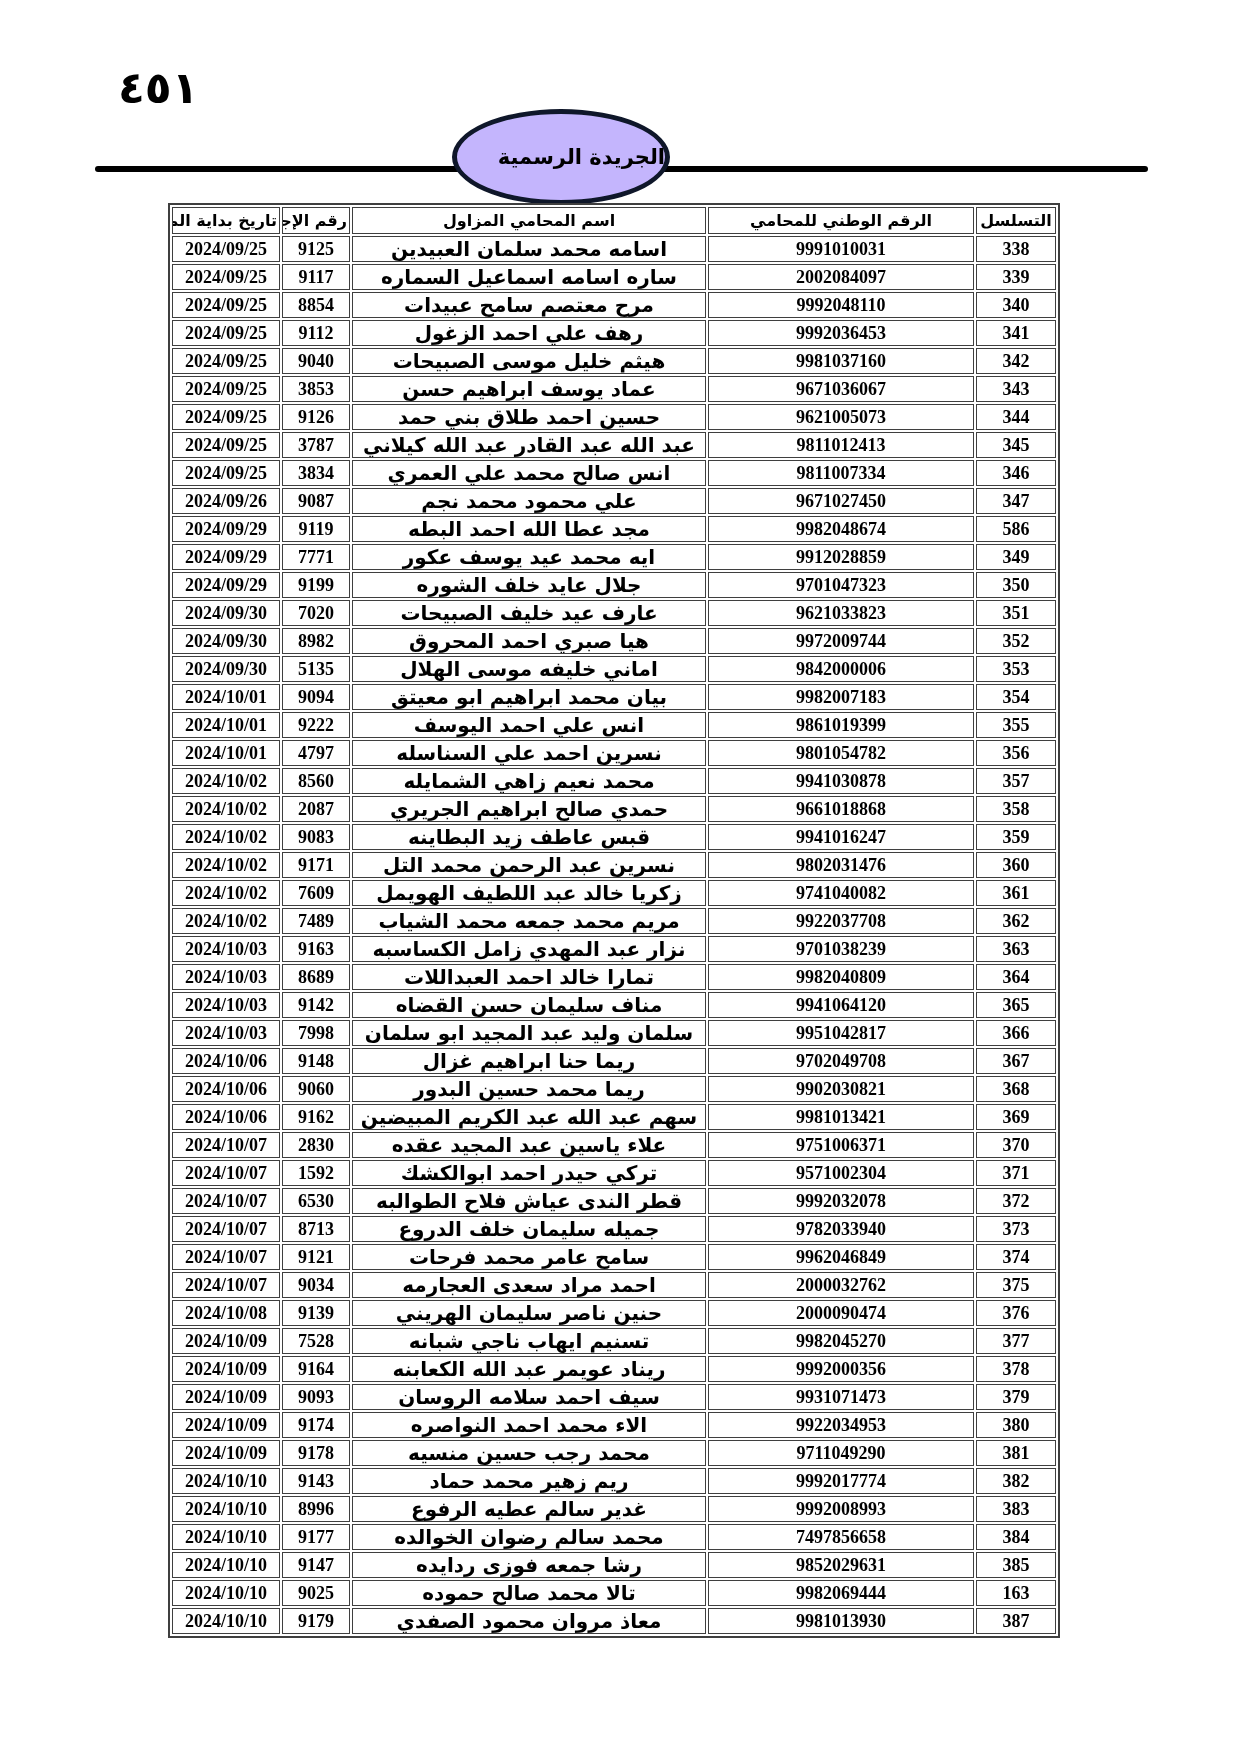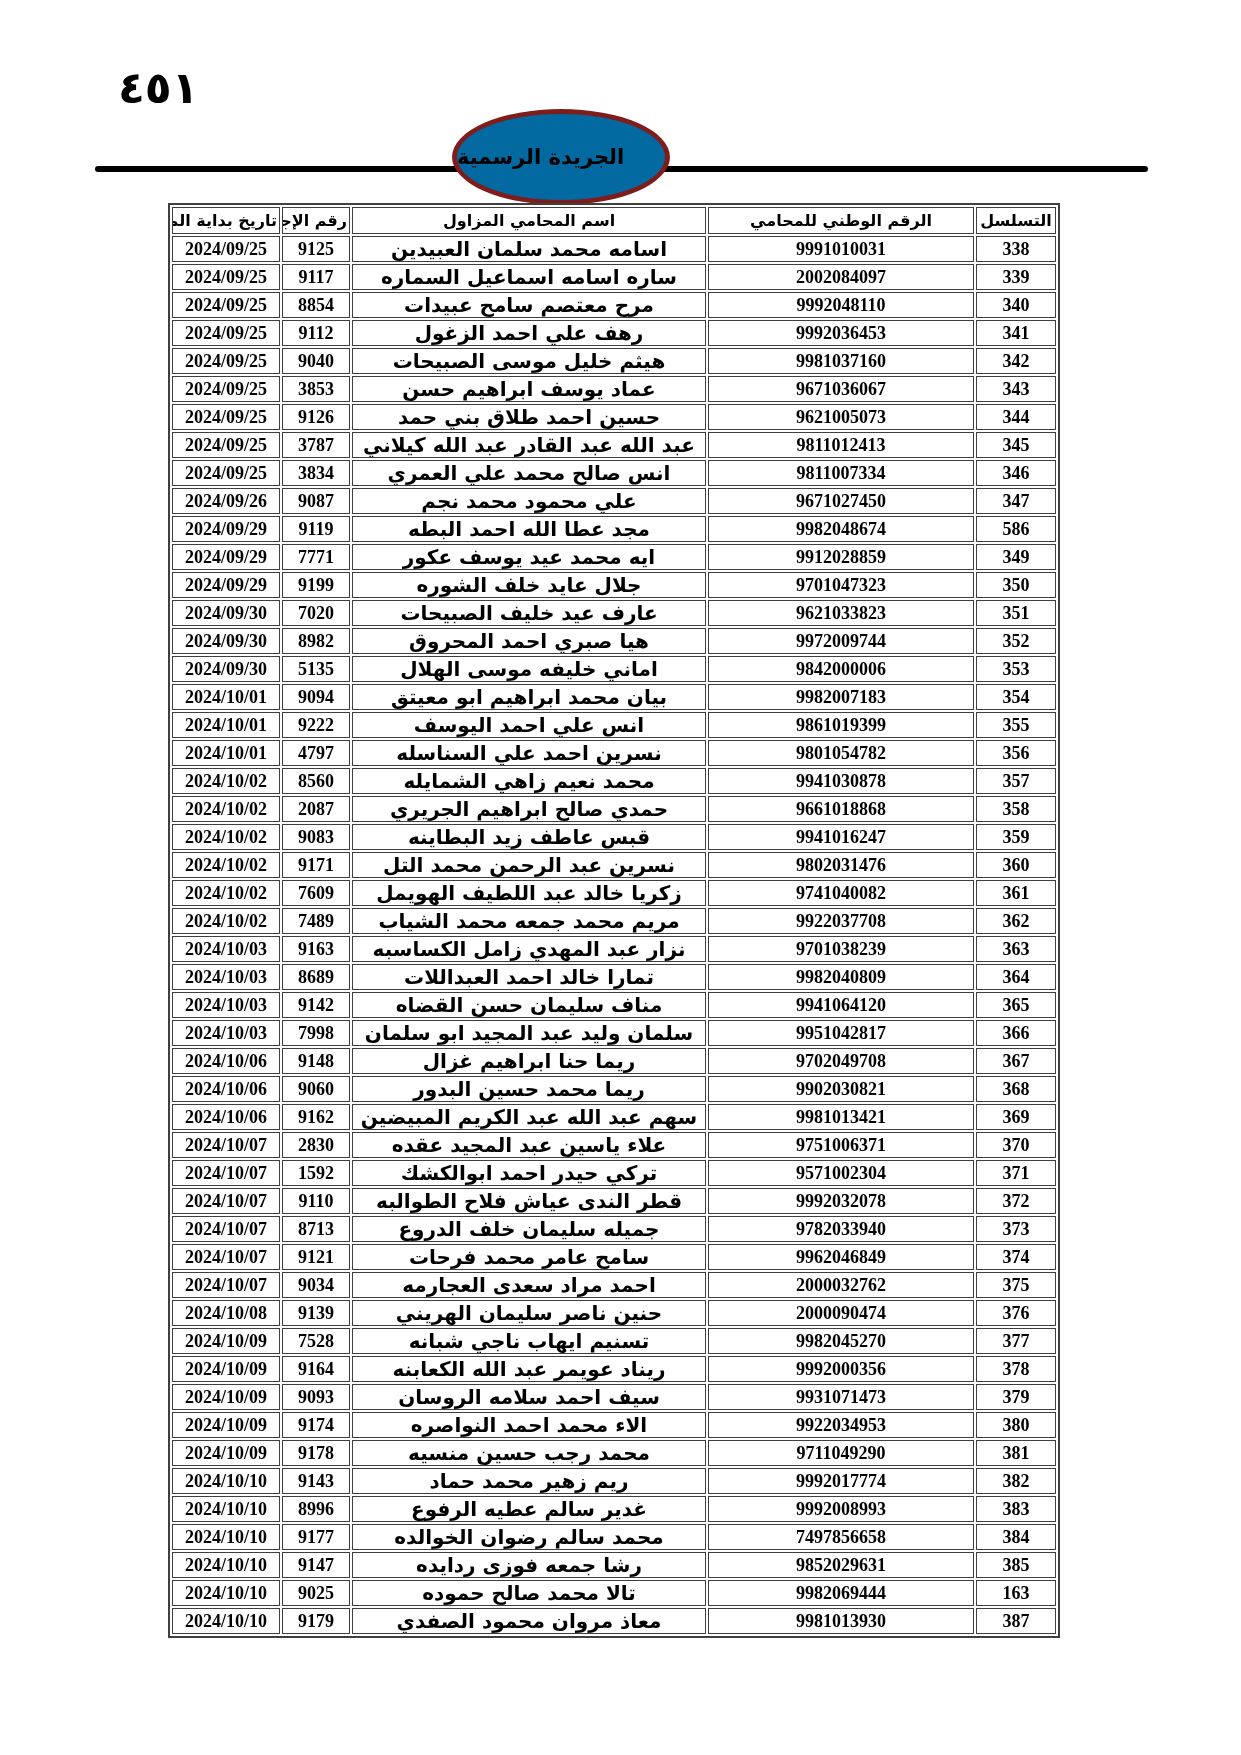--- a/index.html
+++ b/index.html
@@ -14,22 +14,22 @@
     font-family:"DejaVu Sans",sans-serif;
     margin-top:20px;
   }
   
   .banner-rule{
     position:absolute;left:95px;top:166px;width:1053px;height:6px;
     background:#000;border-radius:3px;
   }
   .banner-ellipse{
     position:absolute;left:452px;top:109px;width:208px;height:86px;
-    background:#0369a1;border:5px solid #7f1d1d;border-radius:50%;
-    display:flex;align-items:center;justify-content:flex-start;
+    background:#c4b5fd;border:5px solid #0f172a;border-radius:50%;
+    display:flex;align-items:center;justify-content:flex-end;
   }
   .banner-ellipse span{
     font-size:21px;font-weight:bold;direction:rtl;
   }
   
   table.lawyers{
     position:absolute;left:168px;top:203px;width:884px;
     direction:rtl;border-collapse:separate;border-spacing:2px;
     table-layout:fixed;background:#fff;border:2px solid #3f3f3f;
   }
@@ -320,21 +320,21 @@
         <td class="c-serial">371</td>
         <td class="c-national-id">9571002304</td>
         <td class="c-lawyer-name">تركي حيدر احمد ابوالكشك</td>
         <td class="c-license-number">1592</td>
         <td class="c-start-date">2024/10/07</td>
       </tr>
       <tr>
         <td class="c-serial">372</td>
         <td class="c-national-id">9992032078</td>
         <td class="c-lawyer-name">قطر الندى عياش فلاح الطوالبه</td>
-        <td class="c-license-number">9110</td>
+        <td class="c-license-number">6530</td>
         <td class="c-start-date">2024/10/07</td>
       </tr>
       <tr>
         <td class="c-serial">373</td>
         <td class="c-national-id">9782033940</td>
         <td class="c-lawyer-name">جميله سليمان خلف الدروع</td>
         <td class="c-license-number">8713</td>
         <td class="c-start-date">2024/10/07</td>
       </tr>
       <tr>

